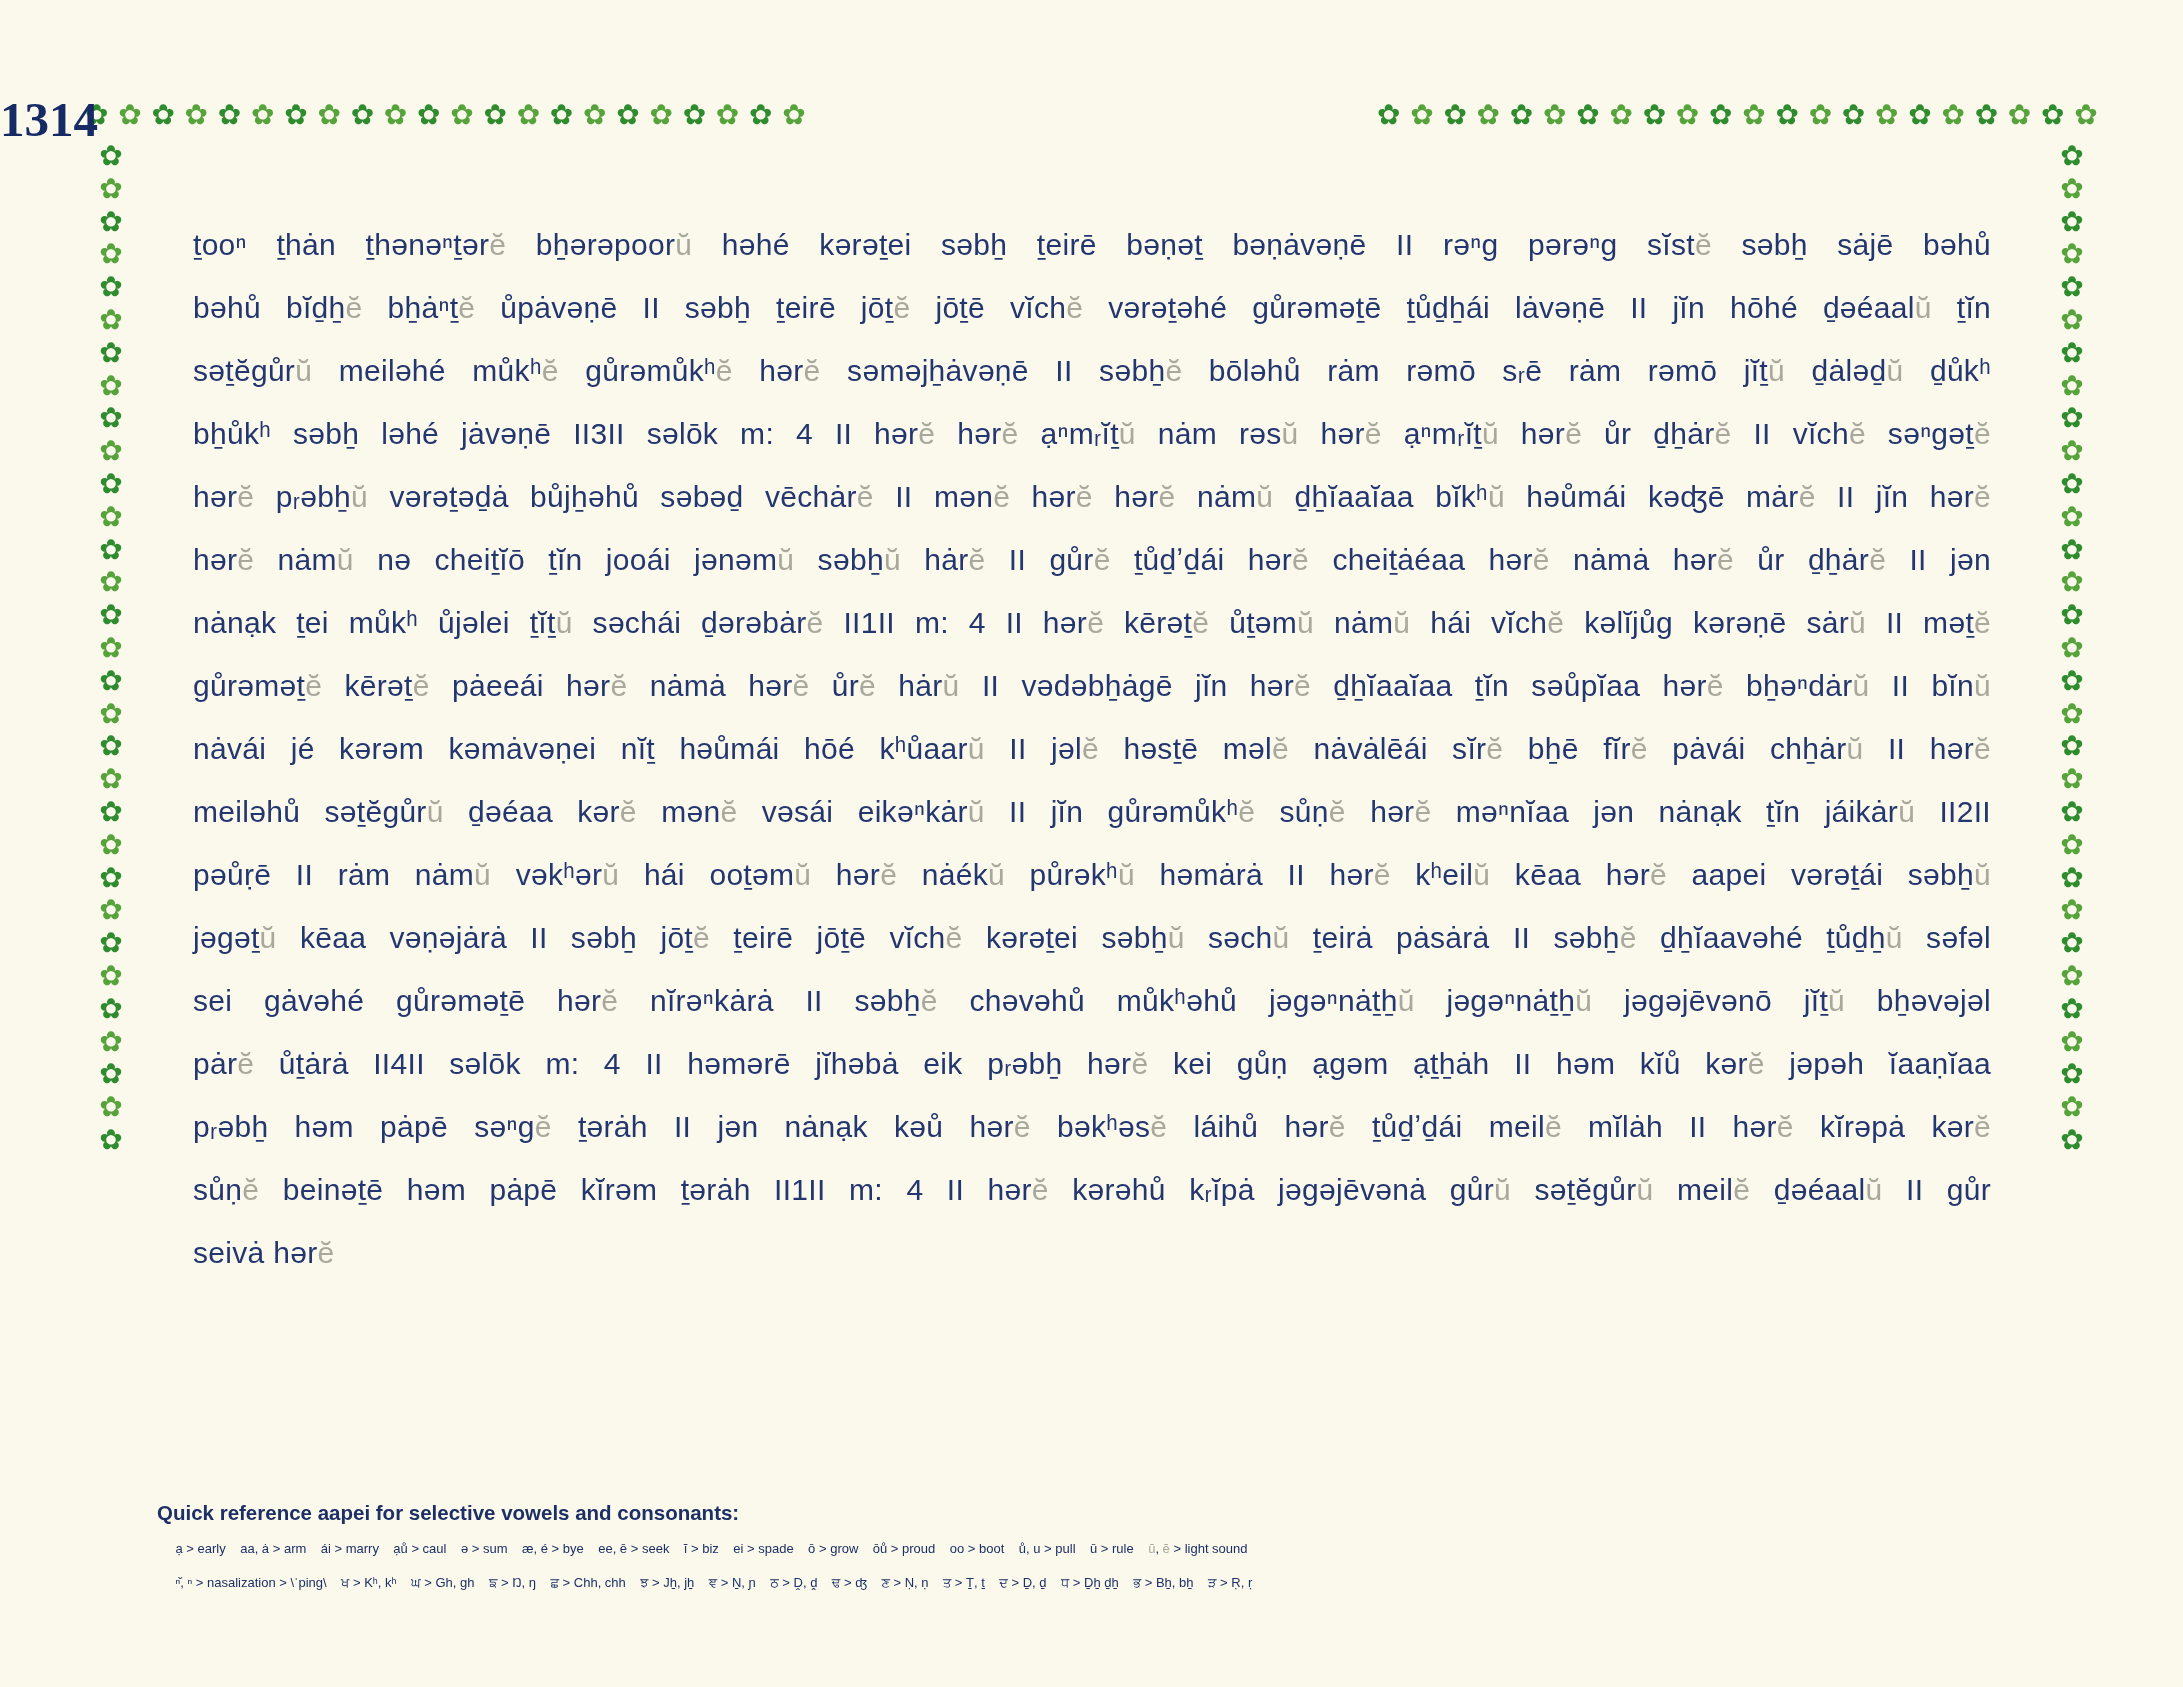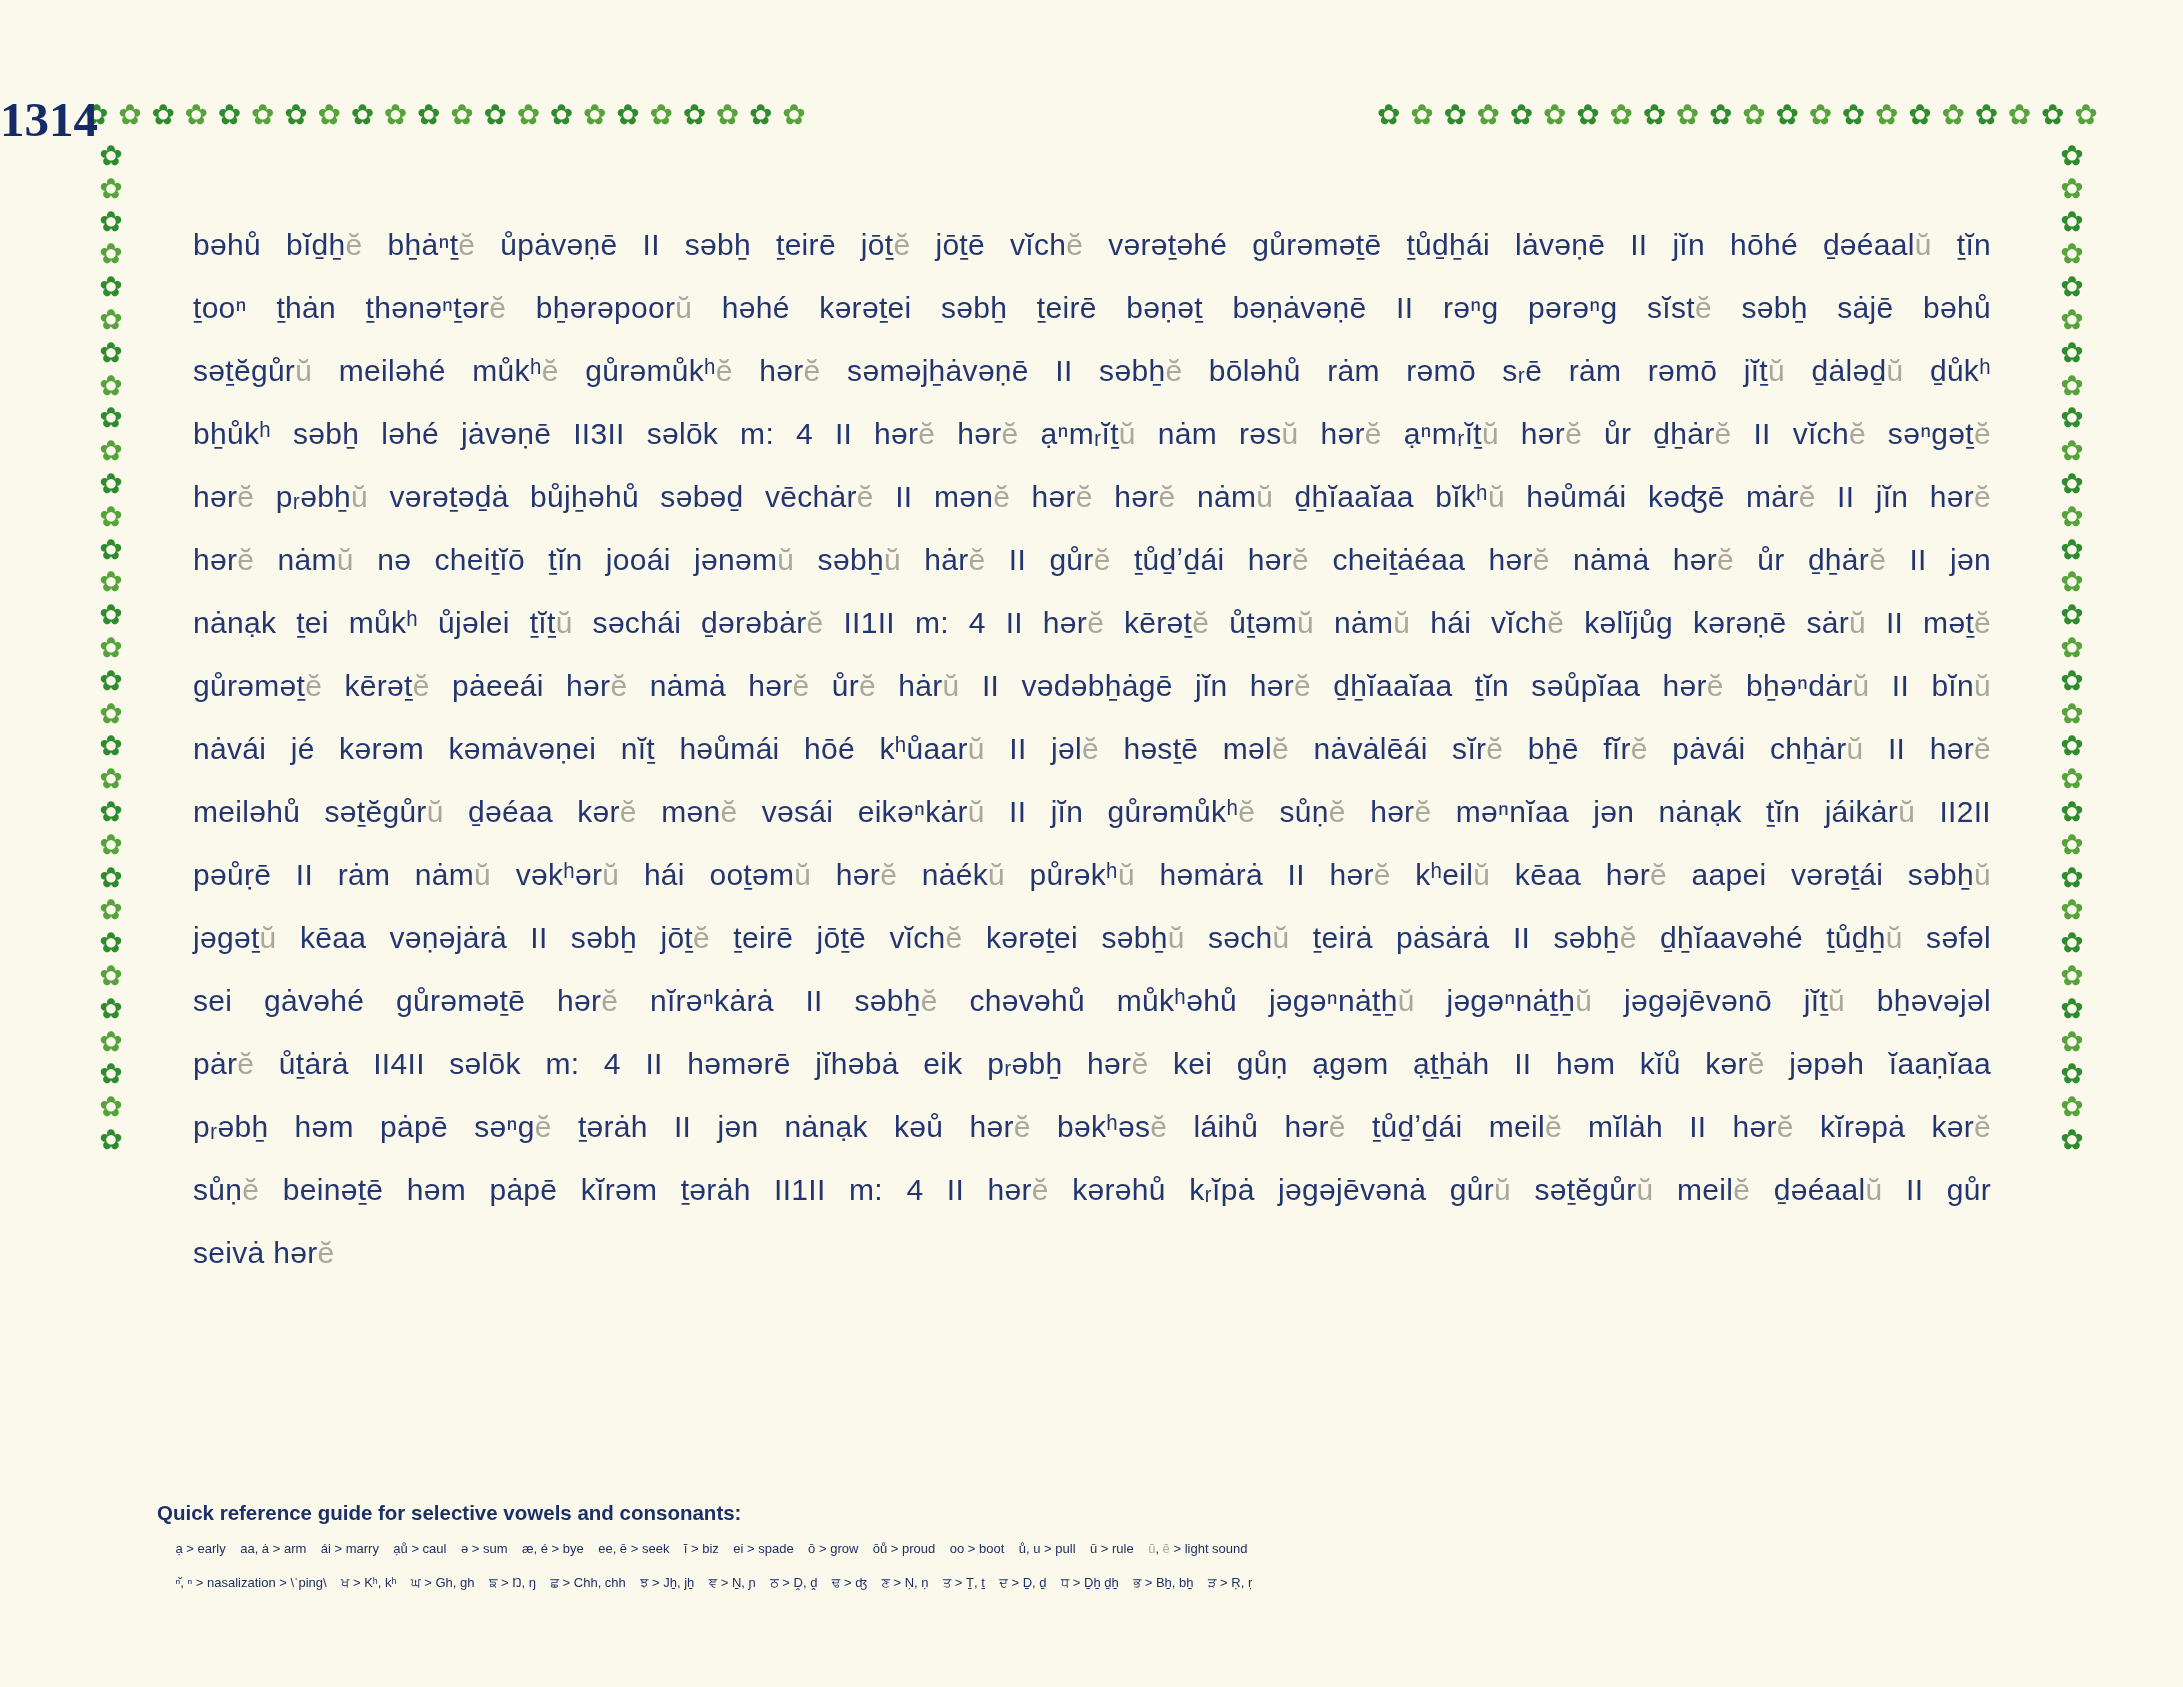--- a/index.html
+++ b/index.html
@@ -160,39 +160,39 @@
       <span class="orn-a">✿</span>
       <span class="orn-b">✿</span>
       <span class="orn-a">✿</span>
       <span class="orn-b">✿</span>
       <span class="orn-a">✿</span>
       <span class="orn-b">✿</span>
       <span class="orn-a">✿</span>
     </div>
 
   <div class="body-text">
+    <div class="line gray-endings">ṯooⁿ ṯhȧn ṯhənəⁿṯər<span class="muted">ĕ</span> bẖərəpoor<span class="muted">ŭ</span> həhé kərəṯei səbẖ ṯeirē bəṇəṯ bəṇȧvəṇē II rəⁿg pərəⁿg sĭst<span class="muted">ĕ</span> səbẖ sȧjē bəhů</div>
     <div class="line gray-endings">bəhů bĭḏẖ<span class="muted">ĕ</span> bẖȧⁿṯ<span class="muted">ĕ</span> ůpȧvəṇē II səbẖ ṯeirē jōṯ<span class="muted">ĕ</span> jōṯē vĭch<span class="muted">ĕ</span> vərəṯəhé gůrəməṯē ṯůḏẖái lȧvəṇē II jĭn hōhé ḏəéaal<span class="muted">ŭ</span> ṯĭn</div>
-    <div class="line gray-endings">ṯooⁿ ṯhȧn ṯhənəⁿṯər<span class="muted">ĕ</span> bẖərəpoor<span class="muted">ŭ</span> həhé kərəṯei səbẖ ṯeirē bəṇəṯ bəṇȧvəṇē II rəⁿg pərəⁿg sĭst<span class="muted">ĕ</span> səbẖ sȧjē bəhů</div>
     <div class="line gray-endings">səṯĕgůr<span class="muted">ŭ</span> meiləhé můkʰ<span class="muted">ĕ</span> gůrəmůkʰ<span class="muted">ĕ</span> hər<span class="muted">ĕ</span> səməjẖȧvəṇē II səbẖ<span class="muted">ĕ</span> bōləhů rȧm rəmō sᵣē rȧm rəmō jĭṯ<span class="muted">ŭ</span> ḏȧləḏ<span class="muted">ŭ</span> ḏůkʰ</div>
     <div class="line gray-endings">bẖůkʰ səbẖ ləhé jȧvəṇē II3II səlōk m: 4 II hər<span class="muted">ĕ</span> hər<span class="muted">ĕ</span> ạⁿmᵣĭṯ<span class="muted">ŭ</span> nȧm rəs<span class="muted">ŭ</span> hər<span class="muted">ĕ</span> ạⁿmᵣĭṯ<span class="muted">ŭ</span> hər<span class="muted">ĕ</span> ůr ḏẖȧr<span class="muted">ĕ</span> II vĭch<span class="muted">ĕ</span> səⁿgəṯ<span class="muted">ĕ</span></div>
     <div class="line gray-endings">hər<span class="muted">ĕ</span> pᵣəbẖ<span class="muted">ŭ</span> vərəṯəḏȧ bůjẖəhů səbəḏ vēchȧr<span class="muted">ĕ</span> II mən<span class="muted">ĕ</span> hər<span class="muted">ĕ</span> hər<span class="muted">ĕ</span> nȧm<span class="muted">ŭ</span> ḏẖĭaaĭaa bĭkʰ<span class="muted">ŭ</span> həůmái kəʤē mȧr<span class="muted">ĕ</span> II jĭn hər<span class="muted">ĕ</span></div>
     <div class="line gray-endings">hər<span class="muted">ĕ</span> nȧm<span class="muted">ŭ</span> nə cheiṯĭō ṯĭn jooái jənəm<span class="muted">ŭ</span> səbẖ<span class="muted">ŭ</span> hȧr<span class="muted">ĕ</span> II gůr<span class="muted">ĕ</span> ṯůḏʼḏái hər<span class="muted">ĕ</span> cheiṯȧéaa hər<span class="muted">ĕ</span> nȧmȧ hər<span class="muted">ĕ</span> ůr ḏẖȧr<span class="muted">ĕ</span> II jən</div>
     <div class="line gray-endings">nȧnạk ṯei můkʰ ůjəlei ṯĭṯ<span class="muted">ŭ</span> səchái ḏərəbȧr<span class="muted">ĕ</span> II1II m: 4 II hər<span class="muted">ĕ</span> kērəṯ<span class="muted">ĕ</span> ůṯəm<span class="muted">ŭ</span> nȧm<span class="muted">ŭ</span> hái vĭch<span class="muted">ĕ</span> kəlĭjůg kərəṇē sȧr<span class="muted">ŭ</span> II məṯ<span class="muted">ĕ</span></div>
     <div class="line gray-endings">gůrəməṯ<span class="muted">ĕ</span> kērəṯ<span class="muted">ĕ</span> pȧeeái hər<span class="muted">ĕ</span> nȧmȧ hər<span class="muted">ĕ</span> ůr<span class="muted">ĕ</span> hȧr<span class="muted">ŭ</span> II vədəbẖȧgē jĭn hər<span class="muted">ĕ</span> ḏẖĭaaĭaa ṯĭn səůpĭaa hər<span class="muted">ĕ</span> bẖəⁿdȧr<span class="muted">ŭ</span> II bĭn<span class="muted">ŭ</span></div>
     <div class="line gray-endings">nȧvái jé kərəm kəmȧvəṇei nĭṯ həůmái hōé kʰůaar<span class="muted">ŭ</span> II jəl<span class="muted">ĕ</span> həsṯē məl<span class="muted">ĕ</span> nȧvȧlēái sĭr<span class="muted">ĕ</span> bẖē fĭr<span class="muted">ĕ</span> pȧvái chẖȧr<span class="muted">ŭ</span> II hər<span class="muted">ĕ</span></div>
     <div class="line gray-endings">meiləhů səṯĕgůr<span class="muted">ŭ</span> ḏəéaa kər<span class="muted">ĕ</span> mən<span class="muted">ĕ</span> vəsái eikəⁿkȧr<span class="muted">ŭ</span> II jĭn gůrəmůkʰ<span class="muted">ĕ</span> sůṇ<span class="muted">ĕ</span> hər<span class="muted">ĕ</span> məⁿnĭaa jən nȧnạk ṯĭn jáikȧr<span class="muted">ŭ</span> II2II</div>
     <div class="line gray-endings">pəůṛē II rȧm nȧm<span class="muted">ŭ</span> vəkʰər<span class="muted">ŭ</span> hái ooṯəm<span class="muted">ŭ</span> hər<span class="muted">ĕ</span> nȧék<span class="muted">ŭ</span> půrəkʰ<span class="muted">ŭ</span> həmȧrȧ II hər<span class="muted">ĕ</span> kʰeil<span class="muted">ŭ</span> kēaa hər<span class="muted">ĕ</span> aapei vərəṯái səbẖ<span class="muted">ŭ</span></div>
     <div class="line gray-endings">jəgəṯ<span class="muted">ŭ</span> kēaa vəṇəjȧrȧ II səbẖ jōṯ<span class="muted">ĕ</span> ṯeirē jōṯē vĭch<span class="muted">ĕ</span> kərəṯei səbẖ<span class="muted">ŭ</span> səch<span class="muted">ŭ</span> ṯeirȧ pȧsȧrȧ II səbẖ<span class="muted">ĕ</span> ḏẖĭaavəhé ṯůḏẖ<span class="muted">ŭ</span> səfəl</div>
     <div class="line gray-endings">sei gȧvəhé gůrəməṯē hər<span class="muted">ĕ</span> nĭrəⁿkȧrȧ II səbẖ<span class="muted">ĕ</span> chəvəhů můkʰəhů jəgəⁿnȧṯẖ<span class="muted">ŭ</span> jəgəⁿnȧṯẖ<span class="muted">ŭ</span> jəgəjēvənō jĭṯ<span class="muted">ŭ</span> bẖəvəjəl</div>
     <div class="line gray-endings">pȧr<span class="muted">ĕ</span> ůṯȧrȧ II4II səlōk m: 4 II həmərē jĭhəbȧ eik pᵣəbẖ hər<span class="muted">ĕ</span> kei gůṇ ạgəm ạṯẖȧh II həm kĭů kər<span class="muted">ĕ</span> jəpəh ĭaaṇĭaa</div>
     <div class="line gray-endings">pᵣəbẖ həm pȧpē səⁿg<span class="muted">ĕ</span> ṯərȧh II jən nȧnạk kəů hər<span class="muted">ĕ</span> bəkʰəs<span class="muted">ĕ</span> láihů hər<span class="muted">ĕ</span> ṯůḏʼḏái meil<span class="muted">ĕ</span> mĭlȧh II hər<span class="muted">ĕ</span> kĭrəpȧ kər<span class="muted">ĕ</span></div>
     <div class="line gray-endings">sůṇ<span class="muted">ĕ</span> beinəṯē həm pȧpē kĭrəm ṯərȧh II1II m: 4 II hər<span class="muted">ĕ</span> kərəhů kᵣĭpȧ jəgəjēvənȧ gůr<span class="muted">ŭ</span> səṯĕgůr<span class="muted">ŭ</span> meil<span class="muted">ĕ</span> ḏəéaal<span class="muted">ŭ</span> II gůr</div>
     <div class="line gray-endings last">seivȧ hər<span class="muted">ĕ</span></div>
   </div>
 
   <div class="guide">
-    <div class="guide-title">Quick reference guide for selective vowels and consonants:</div>
+    <div class="guide-title">Quick reference aapei for selective vowels and consonants:</div>
     <div class="guide-row gray-endings">ạ &gt; early    aa, ȧ &gt; arm    ái &gt; marry    ạů &gt; caul    ə &gt; sum    æ, é &gt; bye    ee, ē &gt; seek    ĭ &gt; biz    ei &gt; spade    ō &gt; grow    ōů &gt; proud    oo &gt; boot    ů, u &gt; pull    ū &gt; rule    <span class="muted">ŭ</span>, <span class="muted">ĕ</span> &gt; light sound</div>
     <div class="guide-row">ⁿ̌, ⁿ &gt; nasalization &gt; \ˈping\    ਖ &gt; Kʰ, kʰ    ਘ &gt; Gh, gh    ਙ &gt; Ŋ, ŋ    ਛ &gt; Chh, chh    ਝ &gt; Jẖ, jẖ    ਞ &gt; Ṉ, ɲ    ਠ &gt; Ḓ, ḓ    ਢ &gt; ʤ    ਣ &gt; Ṇ, ṇ    ਤ &gt; Ṯ, ṯ    ਦ &gt; Ḏ, ḏ    ਧ &gt; Ḏẖ ḏẖ    ਭ &gt; Bẖ, bẖ    ੜ &gt; Ṛ, ṛ</div>
   </div>
 
 </div>
 
 
 </body></html>

